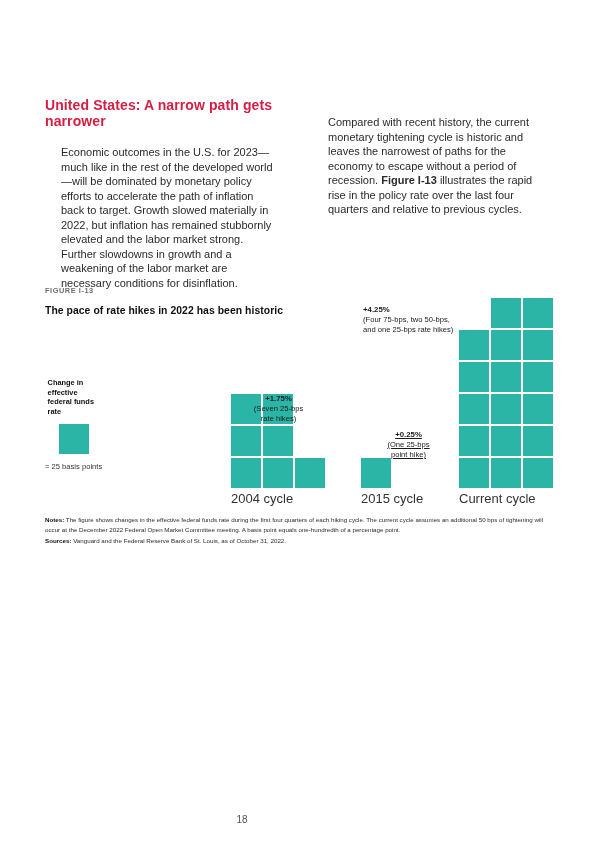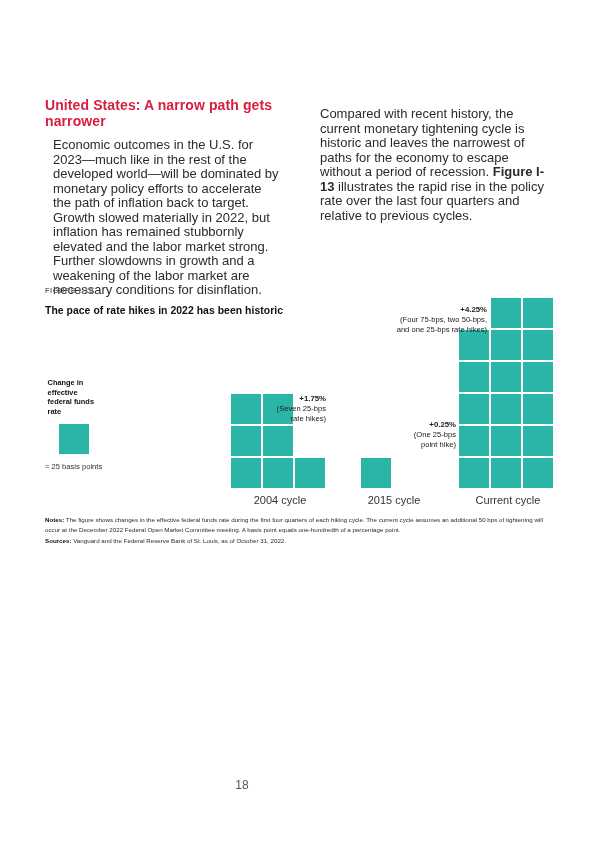--- a/index.html
+++ b/index.html
@@ -34,24 +34,24 @@
 
   .heading {
     font-size: 14px;
     line-height: 15.5px;
     font-weight: bold;
     color: #d71e42;
     margin: 0 0 9px 0;
     letter-spacing: 0.1px;
   }
   .body-text {
-    font-size: 13px;
+    font-size: 11px;
     line-height: 14.5px;
     color: #2b2b2b;
-    margin: 8px;
+    margin: 16px;
   }
   .col-right .body-text { padding-top: 1px; }
   .bold-inline { font-weight: bold; }
 
   
   .fig-label {
     position: absolute;
     left: 45px; top: 286px;
     font-size: 7.4px;
     letter-spacing: 0.55px;
@@ -97,41 +97,40 @@
   }
   .stack {
     display: flex;
     flex-direction: column-reverse;
     gap: 2px;
   }
 
   .axis-label {
     position: absolute;
     bottom: 4px;
-    font-size: 11px;
+    font-size: 13px;
     color: #333333;
-    text-align: center;
     white-space: nowrap;
   }
 
   .value-label {
     position: absolute;
     font-size: 7.6px;
     color: #1a1a1a;
     line-height: 10px;
     white-space: nowrap;
   }
   .value-label .pct {
     font-weight: bold;
     display: block;
     font-size: 7.8px;
   }
   .value-label .sub { display: block; }
-  .va-right { text-align: right; }
-  .va-left { text-align: right; }
+  .va-right { }
+  .va-left { text-align: center; }
 
   
   .legend {
     position: absolute;
     left: 0px; bottom: 38px;
     display: flex;
     align-items: center;
     gap: 8px;
     flex-direction: column;
   }
@@ -157,24 +156,24 @@
     line-height: 10.2px;
     color: #2b2b2b;
   }
   .notes b { font-weight: bold; color: #111111; }
   .notes p { margin: 0; }
   .notes .sources { margin-top: 1px; }
 
   
   .page-number {
     position: absolute;
-    left: 0; top: 778px;
+    left: 0; top: 814px;
     width: 484px;
     text-align: center;
-    font-size: 12px;
+    font-size: 10px;
     color: #555555;
   }
 </style>
 </head>
 <body>
 
 <div class="page">
 
   <div class="columns">
     <div class="col col-left">
@@ -217,21 +216,21 @@
       <span class="sub">(Seven 25-bps</span>
       <span class="sub">rate hikes)</span>
     </div>
     <div class="axis-label" style="left:186px; width:98px;">2004 cycle</div>
 
     <div class="bar-col" id="bar-2015" style="left:316px;">
       <div class="stack">
         <div class="block"></div>
       </div>
     </div>
-    <div class="value-label va-left" style="left:316px; top:112px; width:95px;">
+    <div class="value-label va-left" style="left:316px; top:122px; width:95px;text-decoration:underline;">
       <span class="pct">+0.25%</span>
       <span class="sub">(One 25-bps</span>
       <span class="sub">point hike)</span>
     </div>
     <div class="axis-label" style="left:316px; width:66px;">2015 cycle</div>
 
     <div class="bar-col" id="bar-current" style="left:414px;">
       <div class="stack">
         <div class="block"></div>
         <div class="block"></div>

